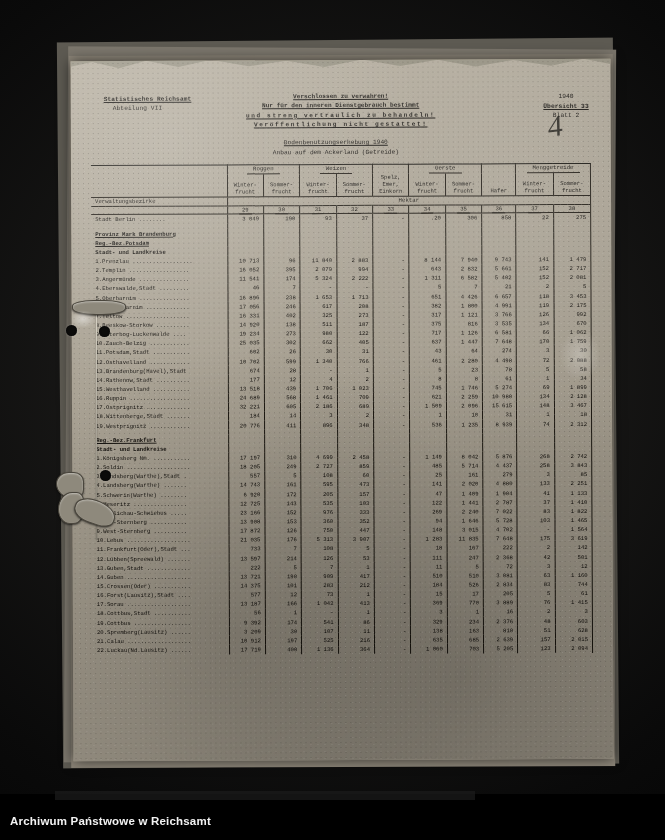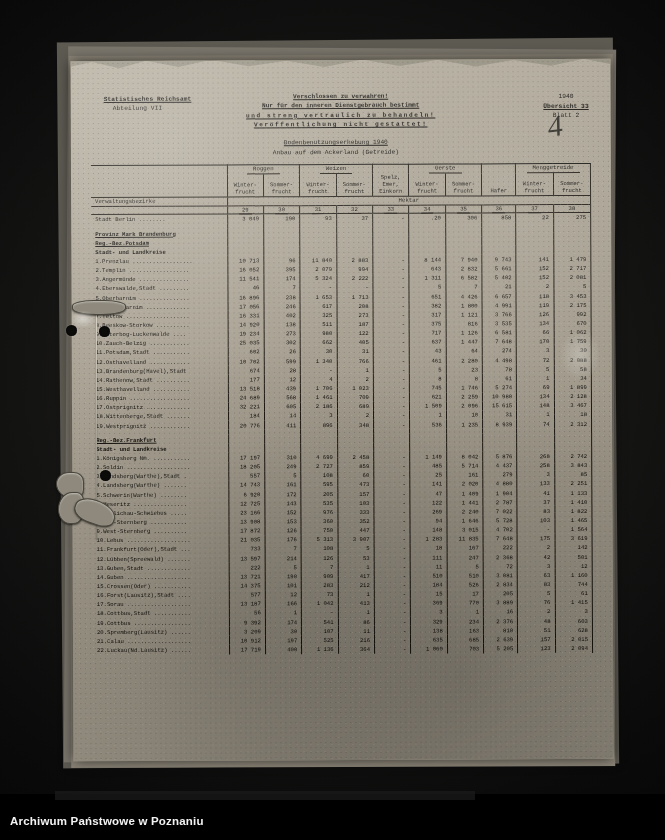--- a/index.html
+++ b/index.html
@@ -855,14 +855,14 @@
   <div class="hole" style="left:100px;top:470px;width:11px;height:11px;"></div>
   <div class="clip" style="left:56px;top:472px;width:26px;height:24px;border-radius:50% 40% 35% 60%;"></div>
   <div class="clip" style="left:58px;top:492px;width:24px;height:30px;border-radius:60% 30% 45% 50%;"></div>
   <div class="clip" style="left:74px;top:500px;width:40px;height:22px;border-radius:45% 55% 35% 45%;transform:rotate(18deg);"></div>
 
   <div class="smudge" style="left:70px;top:310px;width:26px;height:18px;background:radial-gradient(rgba(255,255,255,.45),transparent 70%);"></div>
   <div class="smudge" style="left:560px;top:330px;width:40px;height:50px;background:radial-gradient(rgba(255,255,255,.25),transparent 72%);"></div>
 
   <div class="capband"></div>
   <div class="capstrip"></div>
-  <div class="caption">Archiwum Państwowe w Poznaniu</div>
+  <div class="caption">Archiwum Państwowe w Reichsamt</div>
 </div>
 
 </body></html>

